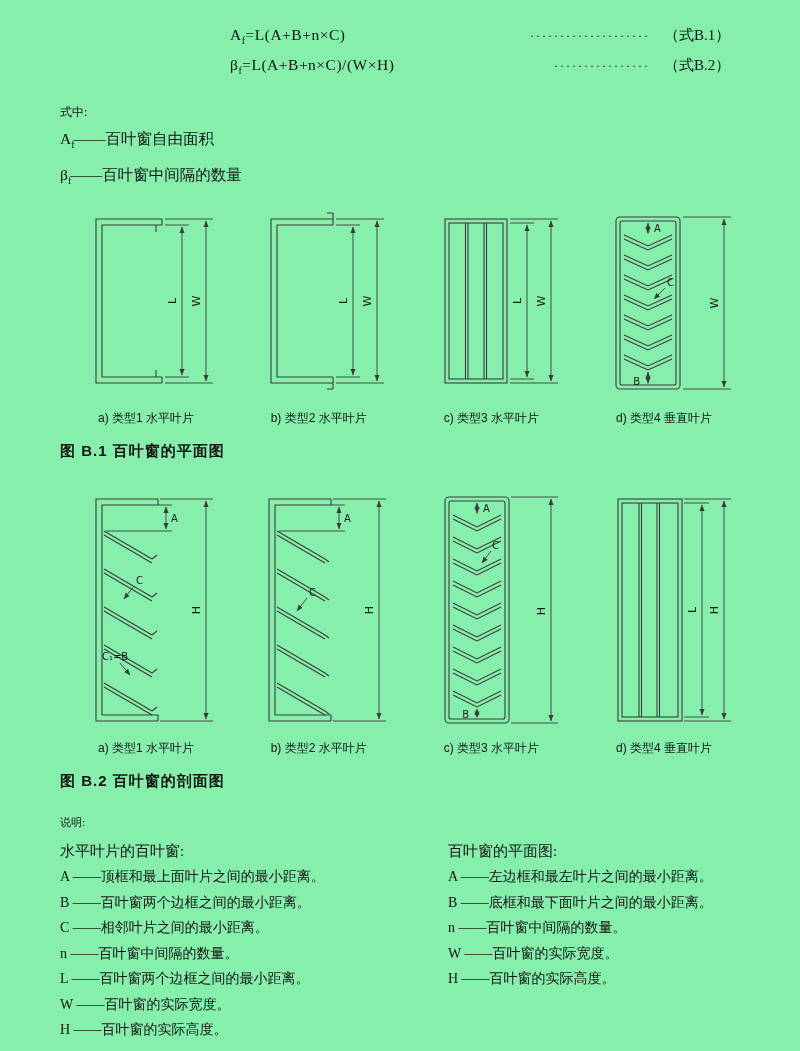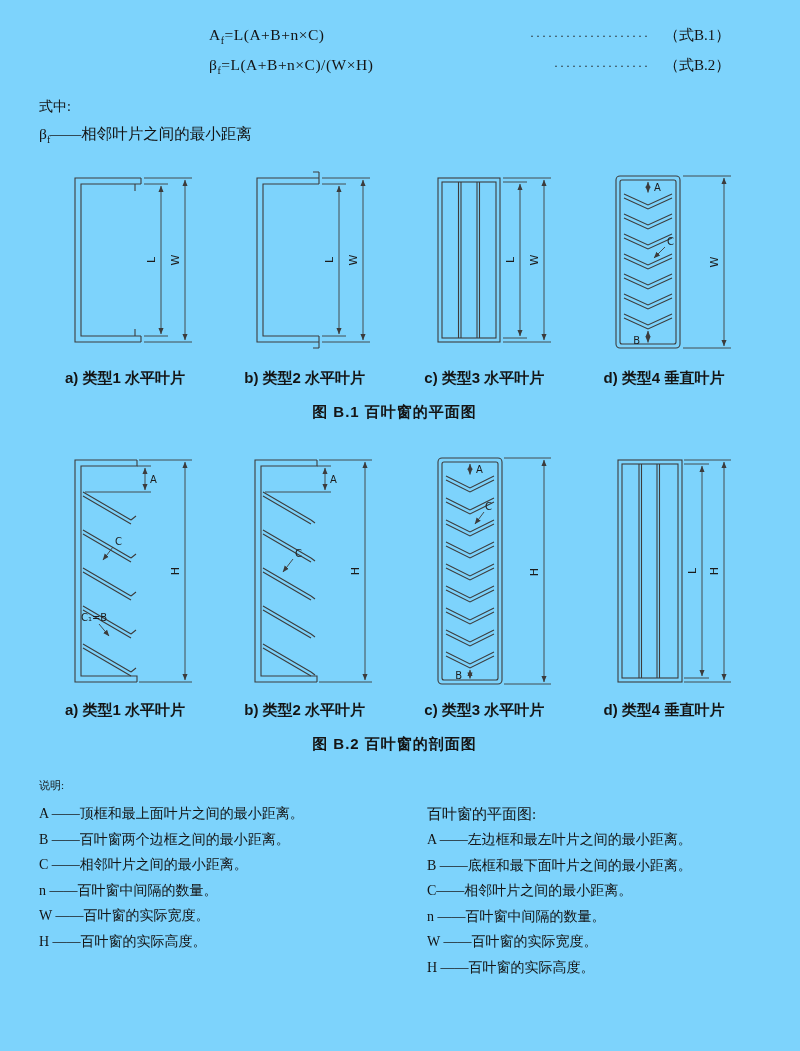--- a/index.html
+++ b/index.html
@@ -1,39 +1,39 @@
 <!DOCTYPE html>
 <html><head>
 <meta charset="utf-8">
 <style>
   *{margin:0;padding:0;box-sizing:border-box}
   html,body{background:#fff}
   body{width:800px;height:1051px;font-family:"Liberation Serif","DejaVu Serif",serif;color:#141414;overflow:hidden}
-  .page{position:relative;width:800px;height:1051px;padding:16px 50px 0 39px;background:#7dd3fc}
+  .page{position:relative;width:800px;height:1051px;padding:16px 50px 0 60px;background:#86efac}
 
   
   .formula-row{display:flex;align-items:baseline;margin-top:10px}
   .formula-row.second{}
   .f-expr{margin-left:170px;font-size:15.5px;letter-spacing:.5px;white-space:nowrap}
   .f-expr sub{font-size:10px}
   .f-spacer{flex:1}
   .f-dots{font-size:12px;letter-spacing:2px;color:#222;white-space:nowrap}
   .f-ref{margin-left:14px;width:86px;font-size:15px;white-space:nowrap}
 
-  .where{margin-top:22px;font-size:14px}
+  .where{margin-top:28px;font-size:12px}
   .def-line{margin-top:6px;font-size:15.5px;line-height:24px}
   .def-line sub{font-size:10px}
 
   
   .fig-row{display:flex;justify-content:space-between;align-items:flex-start}
   .fig-row.first{margin-top:12px}
   .fig-row.second{margin-top:24px}
   .fig-cell{display:flex;flex-direction:column;align-items:center}
-  .fig-label{font-family:"Liberation Sans","DejaVu Sans",sans-serif;font-weight:bold;font-size:15px;margin-top:5px;white-space:nowrap}
-  .fig-caption{text-align:center;font-family:"Liberation Sans","DejaVu Sans",sans-serif;font-weight:bold;font-size:15px;margin-top:15px;letter-spacing:1px}
+  .fig-label{font-family:"Liberation Sans","DejaVu Sans",sans-serif;font-weight:normal;font-size:12px;margin-top:5px;white-space:nowrap}
+  .fig-caption{text-align:left;font-family:"Liberation Sans","DejaVu Sans",sans-serif;font-weight:bold;font-size:15px;margin-top:15px;letter-spacing:1px}
 
   svg{display:block}
   svg .draw{stroke:#3c3c3c;stroke-width:1.1;fill:none}
   svg .dimline{stroke:#3c3c3c;stroke-width:.9;fill:none}
   svg text.dim{font-size:11px;fill:#1c1c1c;text-anchor:middle;font-family:"DejaVu Sans","Liberation Sans",sans-serif}
   svg text.dims{font-size:10px;fill:#1c1c1c;font-family:"DejaVu Sans","Liberation Sans",sans-serif}
 
   
   .notes{margin-top:24px}
   .notes-title{font-size:11px;margin-bottom:8px}
@@ -56,21 +56,22 @@
   </div>
 
   <div class="formula-row second">
     <div class="f-expr"><span>β</span><sub>f</sub><span>=L(A+B+n×C)/(W×H)</span></div>
     <div class="f-spacer"></div>
     <div class="f-dots">················</div>
     <div class="f-ref">（式B.2）</div>
   </div>
 
   <div class="where">式中:</div>
-  <div class="def-line"><span>β</span><sub>f</sub><span>——相邻叶片之间的最小距离</span></div>
+  <div class="def-line"><span>A</span><sub>f</sub><span>——百叶窗自由面积</span></div>
+  <div class="def-line"><span>β</span><sub>f</sub><span>——百叶窗中间隔的数量</span></div>
 
   <div class="fig-row first">
 
     <figure class="fig-cell">
       <svg width="172" height="200" viewBox="0 0 172 200">
         <defs>
           <marker id="ar" viewBox="0 0 10 10" refX="8.5" refY="5" markerWidth="8" markerHeight="8" orient="auto-start-reverse">
             <path d="M0,1.4 L9,5 L0,8.6 z" fill="#3c3c3c"></path>
           </marker>
         </defs>
@@ -242,32 +243,33 @@
       <figcaption class="fig-label">d) 类型4 垂直叶片</figcaption>
     </figure>
   </div>
 
   <div class="fig-caption">图 B.2 百叶窗的剖面图</div>
 
   <div class="notes">
     <div class="notes-title">说明:</div>
     <div class="notes-cols">
       <div class="notes-col left">
+        <div class="notes-heading">水平叶片的百叶窗:</div>
         <div class="note-line">A ——顶框和最上面叶片之间的最小距离。</div>
         <div class="note-line">B ——百叶窗两个边框之间的最小距离。</div>
         <div class="note-line">C ——相邻叶片之间的最小距离。</div>
         <div class="note-line">n ——百叶窗中间隔的数量。</div>
+        <div class="note-line">L ——百叶窗两个边框之间的最小距离。</div>
         <div class="note-line">W ——百叶窗的实际宽度。</div>
         <div class="note-line">H ——百叶窗的实际高度。</div>
       </div>
       <div class="notes-col right">
         <div class="notes-heading">百叶窗的平面图:</div>
         <div class="note-line">A ——左边框和最左叶片之间的最小距离。</div>
         <div class="note-line">B ——底框和最下面叶片之间的最小距离。</div>
-        <div class="note-line">C——相邻叶片之间的最小距离。</div>
         <div class="note-line">n ——百叶窗中间隔的数量。</div>
         <div class="note-line">W ——百叶窗的实际宽度。</div>
         <div class="note-line">H ——百叶窗的实际高度。</div>
       </div>
     </div>
   </div>
 
 </div>
 
 </body></html>

